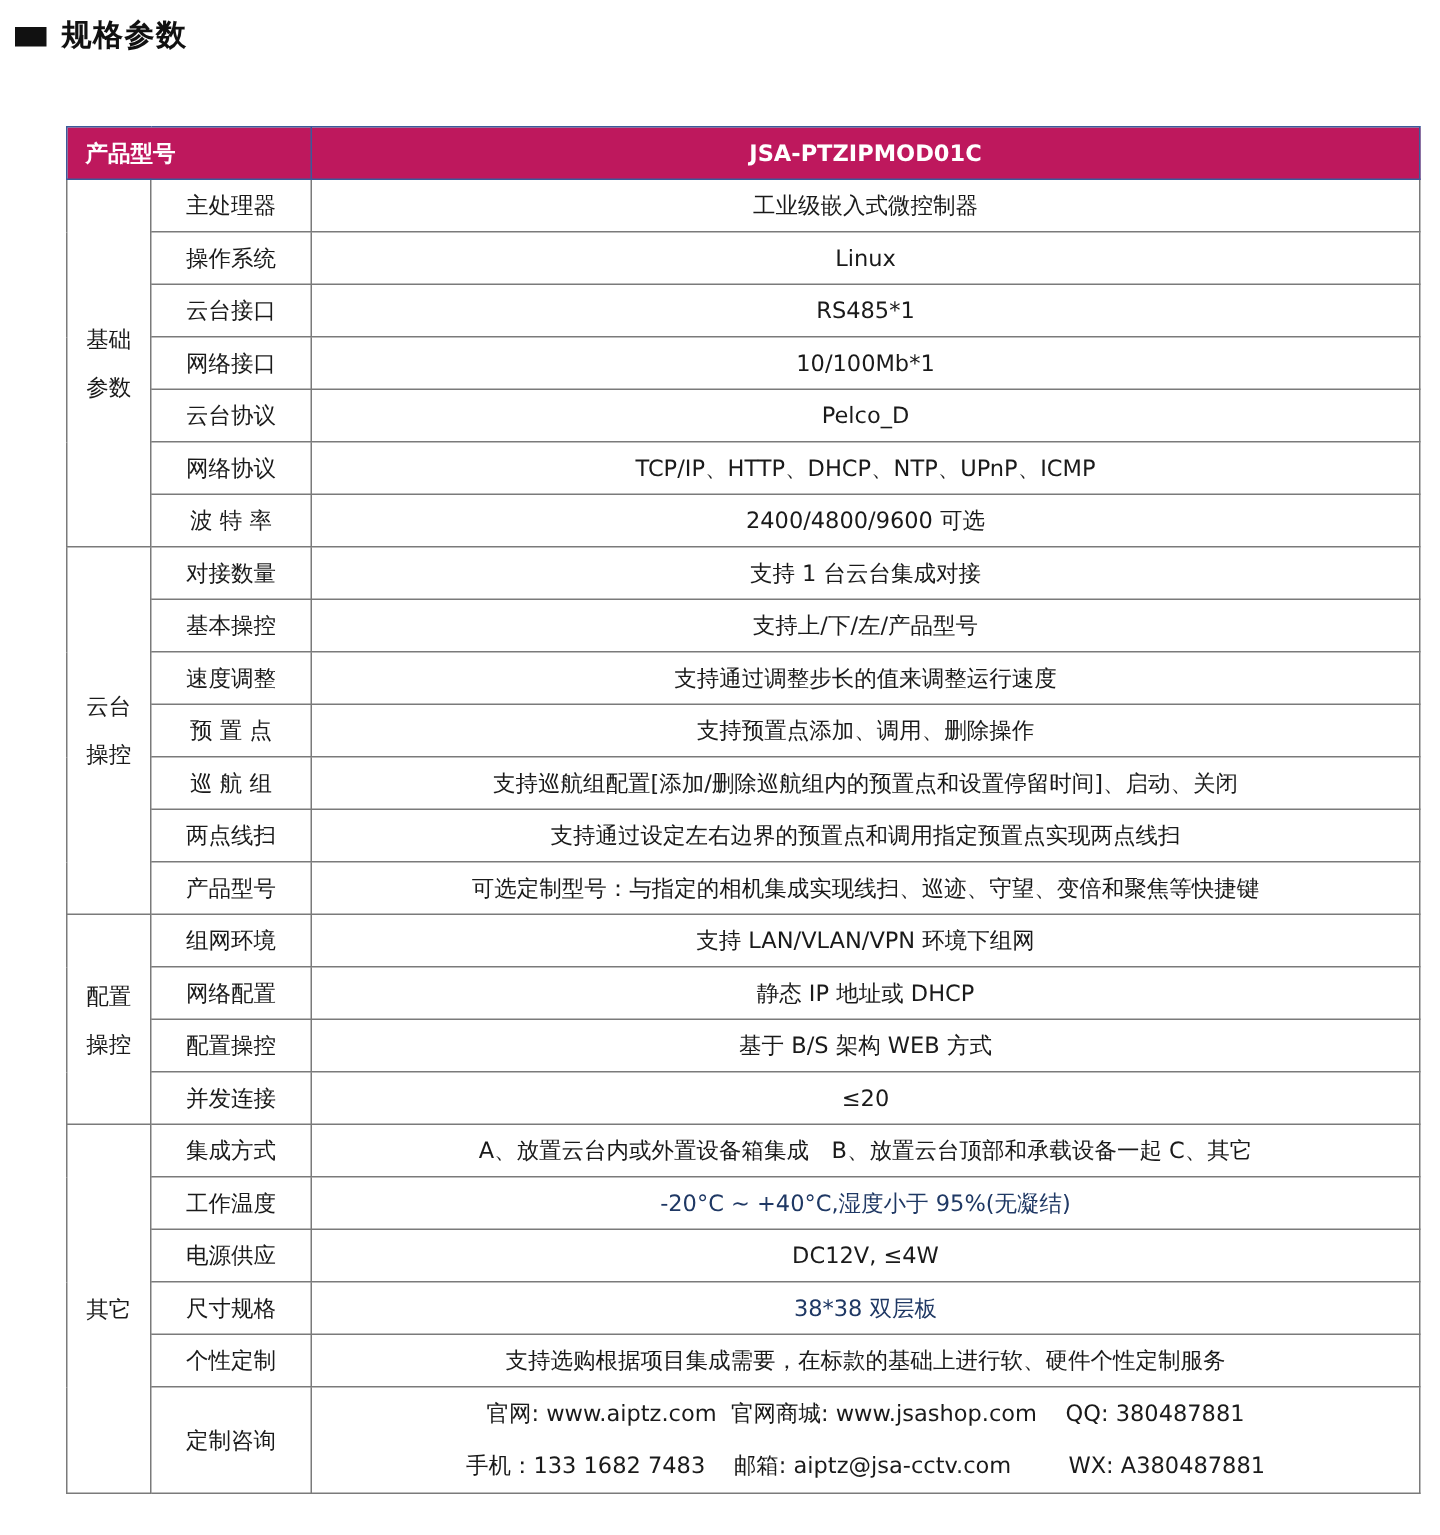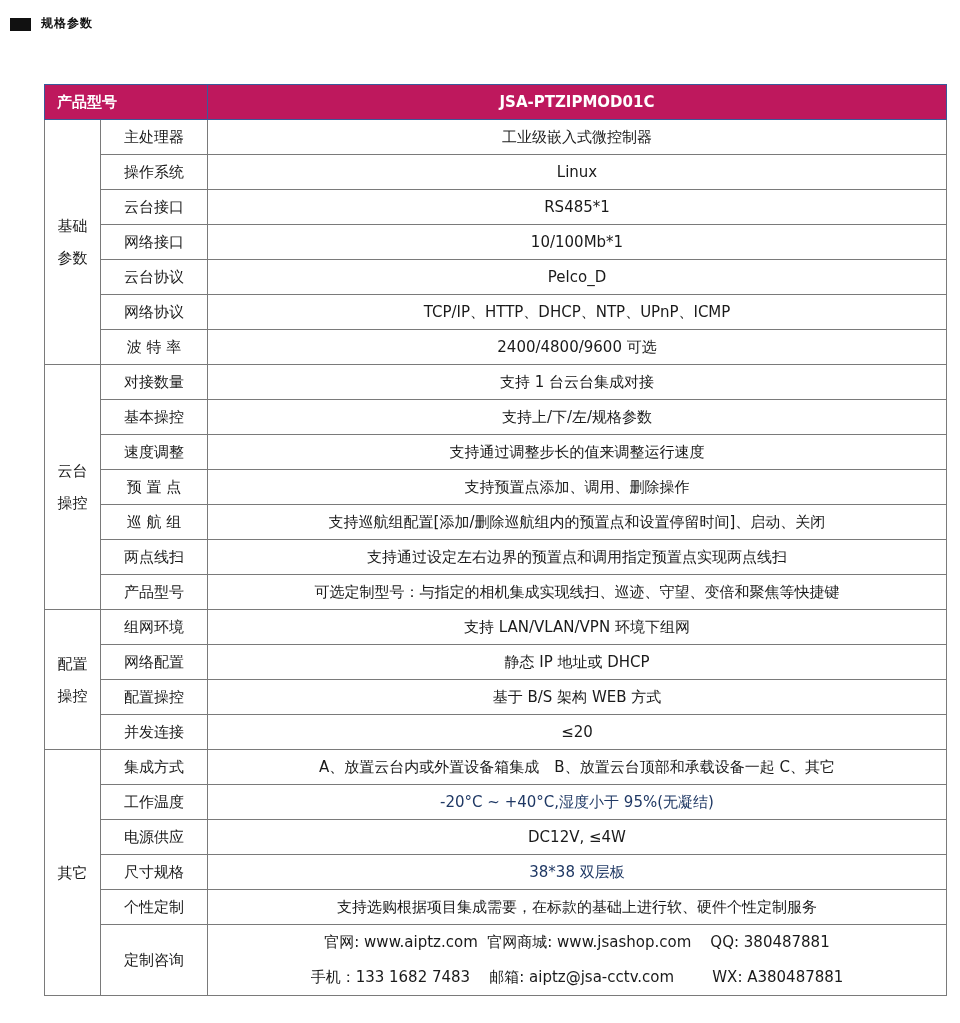--- a/index.html
+++ b/index.html
@@ -1,20 +1,20 @@
 <!DOCTYPE html>
 <html><head>
 <meta charset="utf-8">
 <style>
   html, body { margin: 0; padding: 0; background: #ffffff; }
   body { width: 960px; height: 1023px; position: relative; overflow: hidden;
          font-family: "DejaVu Sans", "Liberation Sans", sans-serif; color: #1a1a1a; }
   .section-title { position: absolute; left: 10px; top: 10px; height: 26px; display: flex; align-items: center; }
   .section-title .square { width: 21px; height: 13px; background: #111; margin-right: 10px; margin-top: 3px; }
-  .section-title .text { font-size: 12px; font-weight: bold; letter-spacing: 1px; color: #111; }
+  .section-title .text { font-size: 20px; font-weight: bold; letter-spacing: 1px; color: #111; }
   table.spec { position: absolute; left: 44px; top: 84px; width: 902px; border-collapse: collapse; table-layout: fixed; }
   table.spec td { border: 1.5px solid #7a7a7a; font-size: 15px; text-align: center; padding: 0; height: 34px; line-height: 34px; }
   table.spec tr.head td { background: #be185d; color: #ffffff; font-weight: bold; height: 34px; border-color: #3a5a9a; }
   table.spec tr.head td.head-label { text-align: left; padding-left: 12px; }
   td.group { line-height: 32px !important; vertical-align: middle; margin-top: 48px; }
   td.group span { display: block; }
   td.blue { color: #1f3864; }
   td.multi { line-height: 35px !important; height: 70px !important; }
   td.multi div { line-height: 35px; }
 </style>
@@ -74,21 +74,21 @@
   <tr>
     <td rowspan="7" class="group">
       <span>云台</span>
           <span>操控</span>
     </td>
     <td>对接数量</td>
     <td>支持 1 台云台集成对接</td>
   </tr>
   <tr>
     <td>基本操控</td>
-    <td>支持上/下/左/规格参数</td>
+    <td>支持上/下/左/产品型号</td>
   </tr>
   <tr>
     <td>速度调整</td>
     <td>支持通过调整步长的值来调整运行速度</td>
   </tr>
   <tr>
     <td>预 置 点</td>
     <td>支持预置点添加、调用、删除操作</td>
   </tr>
   <tr>

